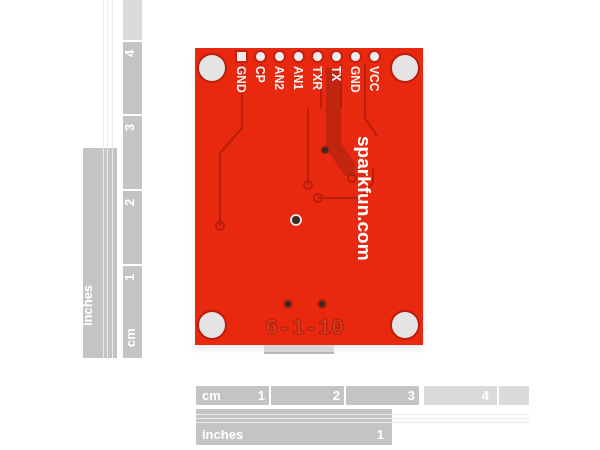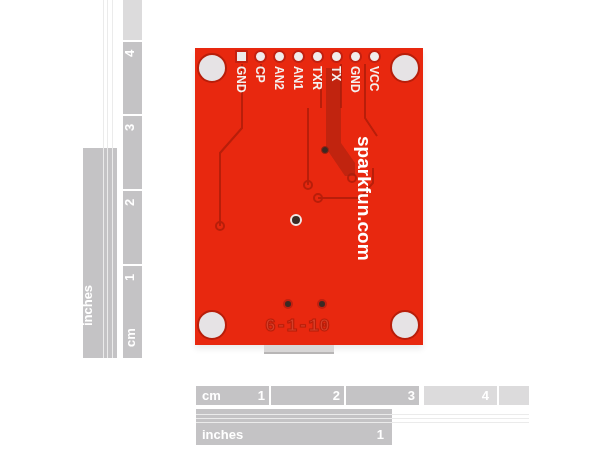--- a/index.html
+++ b/index.html
@@ -17,21 +17,21 @@
   .hlabel { position:absolute; color:#ffffff; font-weight:bold; font-size:13px; white-space:nowrap; }
   .hin { position:absolute; left:196px; top:409px; width:196px; height:36px; background:#c4c3c5; }
   .hline { position:absolute; height:1px; background:#ebebeb; }
   
   .board { position:absolute; left:195px; top:48px; width:228px; height:297px; background:#e8280f; box-shadow:0 4px 6px rgba(0,0,0,0.08); }
   .mhole { position:absolute; width:26px; height:26px; border-radius:50%; background:#e6e3e5; border:2px solid #b81e0a; }
   .pad { position:absolute; top:2px; width:13px; height:13px; border-radius:50%; background:#f0ecec; border:2px solid #c22010; box-sizing:border-box; }
   .pad.square { border-radius:1px; background:#eceaea; }
   .pinlbl { position:absolute; top:18px; color:#f4f0ee; font-weight:bold; font-size:12px; writing-mode:vertical-rl; letter-spacing:0px; }
   .brand { position:absolute; left:158px; top:88px; color:#ffffff; font-weight:bold; font-size:19px; writing-mode:vertical-rl; }
-  .date { position:absolute; left:70px; top:268px; color:#d4402a; font-weight:bold; font-size:18px; font-family:"Liberation Mono", monospace; text-shadow:0 0 1px #b02010; -webkit-text-stroke:1px #b81e0a; }
+  .date { position:absolute; left:70px; top:268px; color:#d4402a; font-weight:bold; font-size:22px; font-family:"Liberation Mono", monospace; text-shadow:0 0 1px #b02010; -webkit-text-stroke:1px #b81e0a; }
   .via { position:absolute; width:8px; height:8px; border-radius:50%; background:#3a2a24; border:2px solid #f0e8e6; }
   .connector { position:absolute; left:264px; top:345px; width:70px; height:7px; background:#d8d6d6; border-bottom:2px solid #b8b6b6; }
 </style>
 </head>
 <body>
 
 <div>
   <div class="vcm-seg light" style="top:0;height:40px;"></div>
   <div class="vcm-seg" style="top:42px;height:72px;">
     <span class="vlabel" style="left:3px;top:4px;">4</span>

